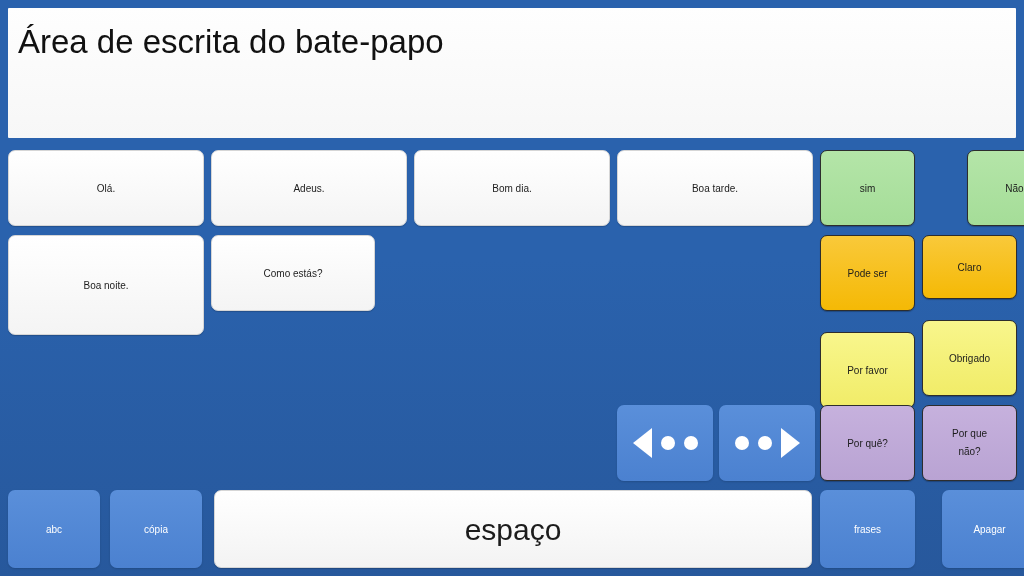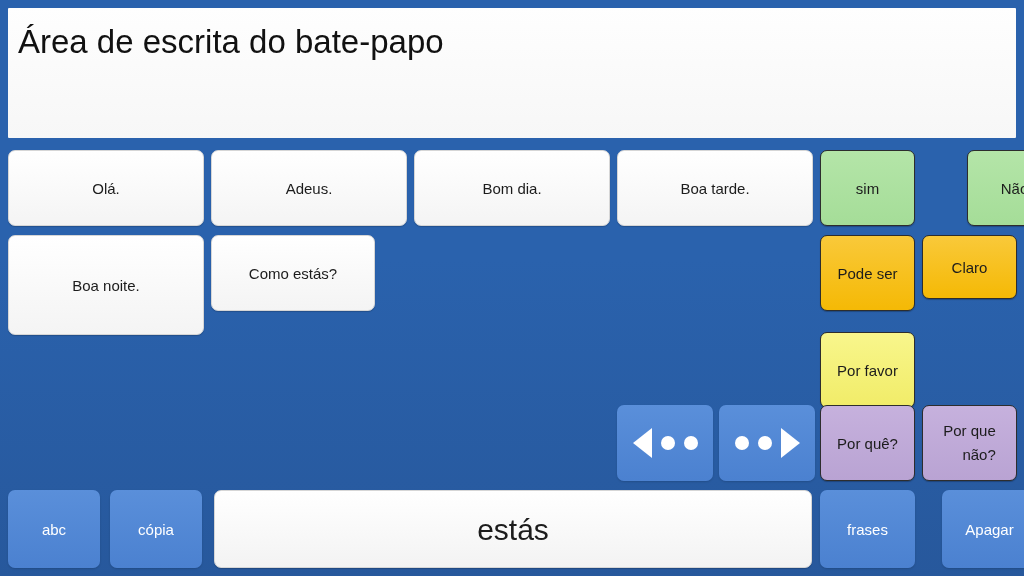--- a/index.html
+++ b/index.html
@@ -41,21 +41,21 @@
 
   
   .key {
     position: absolute;
     box-sizing: border-box;
     display: flex;
     align-items: center;
     justify-content: center;
     text-align: center;
     border-radius: 7px;
-    font-size: 15px;
+    font-size: 10px;
     line-height: 17px;
     color: #1c1c1c;
     user-select: none;
     padding: 2px 5px;
   }
   .key.phrase {
     background: linear-gradient(180deg, #ffffff 0%, #f4f4f4 100%);
     border: 1px solid #d6d6d6;
     box-shadow: 0 1px 1px rgba(0,0,0,0.18);
   }
@@ -87,21 +87,21 @@
   }
   .key.space {
     background: linear-gradient(180deg, #ffffff 0%, #f3f3f3 100%);
     border: 1px solid #d6d6d6;
     font-size: 30px;
     color: #1c1c1c;
     box-shadow: 0 1px 1px rgba(0,0,0,0.18);
   }
 
   .key .kl { display: block; }
-  .key.two-line .kl { white-space: pre-line; line-height: 24px; text-align: right; }
+  .key.two-line .kl { white-space: pre-line; line-height: 18px; }
 
   
   .nav-glyph {
     display: flex;
     align-items: center;
     justify-content: center;
     gap: 9px;
   }
   .nav-tri {
     width: 0; height: 0;
@@ -155,20 +155,23 @@
   <div class="key orange" style="left:820px; top:235px; width:95px; height:76px;">
     <span class="kl">Pode ser</span>
   </div>
   <div class="key orange" style="left:922px; top:235px; width:95px; height:64px;">
     <span class="kl">Claro</span>
   </div>
 
   <div class="key yellow" style="left:820px; top:320px; width:95px; height:76px;margin-top:12px;">
     <span class="kl">Por favor</span>
   </div>
+  <div class="key yellow" style="left:922px; top:320px; width:95px; height:76px;">
+    <span class="kl">Obrigado</span>
+  </div>
 
   <div class="key purple" style="left:820px; top:405px; width:95px; height:76px;">
     <span class="kl">Por quê?</span>
   </div>
   <div class="key purple two-line" style="left:922px; top:405px; width:95px; height:76px;">
     <span class="kl">Por que
 não?</span>
   </div>
 
   <div class="key blue" style="left:617px; top:405px; width:96px; height:76px;">
@@ -186,21 +189,21 @@
     </span>
   </div>
 
   <div class="key blue" style="left:8px;   top:490px; width:92px; height:78px;">
     <span class="kl">abc</span>
   </div>
   <div class="key blue" style="left:110px; top:490px; width:92px; height:78px;">
     <span class="kl">cópia</span>
   </div>
   <div class="key space" style="left:214px; top:490px; width:598px; height:78px;">
-    <span class="kl">estás</span>
+    <span class="kl">espaço</span>
   </div>
   <div class="key blue" style="left:820px; top:490px; width:95px; height:78px;">
     <span class="kl">frases</span>
   </div>
   <div class="key blue" style="left:922px; top:490px; width:95px; height:78px;margin-left:20px;">
     <span class="kl">Apagar</span>
   </div>
 
 </div>
 

